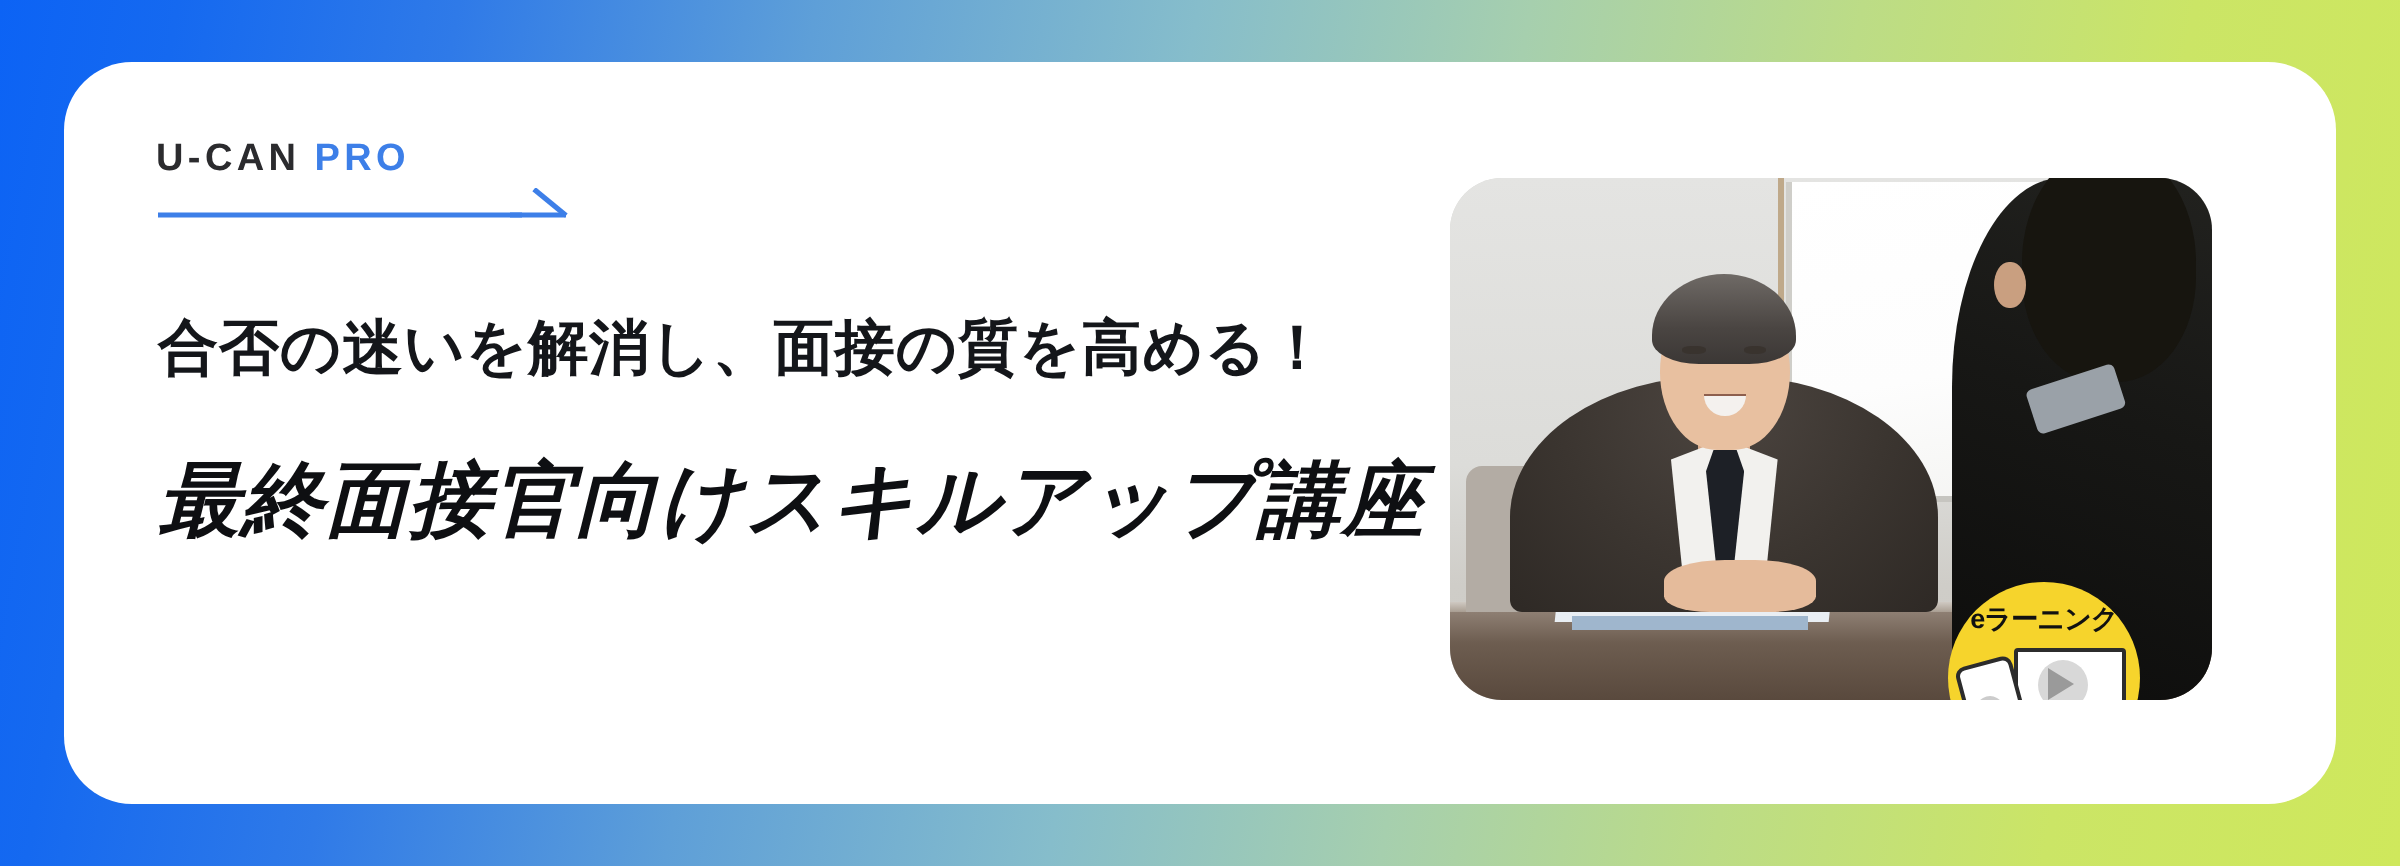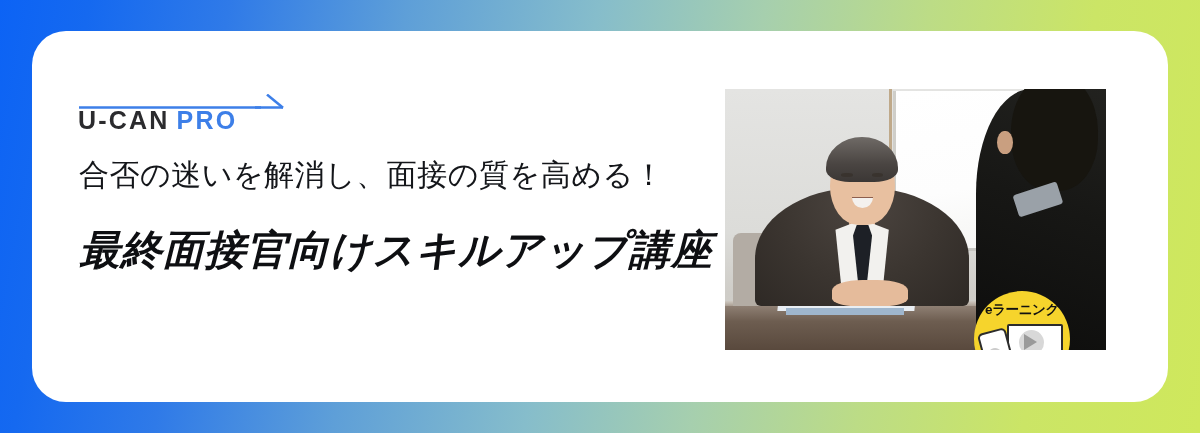--- a/index.html
+++ b/index.html
@@ -45,44 +45,43 @@
     position: absolute;
     left: 46px;
     top: 34px;
     width: 210px;
     height: 46px;
   }
   .logo-wordmark {
     position: absolute;
     left: 0;
     top: 0;
-    font-size: 25px;
+    font-size: 19px;
     font-weight: 700;
     letter-spacing: 2.2px;
     line-height: 30px;
     white-space: nowrap;
-    margin-top: 40px;
   }
   .logo-ucan { color: #2b2b2e; }
   .logo-pro  { color: #3d7fe8; margin-left: 7px; }
   .logo-arrow {
     position: absolute;
     left: 1px;
     top: 29px;
     width: 205px;
     height: 17px;
   }
 
   
   .headline-sub {
     position: absolute;
     left: 47px;
     top: 124px;
     font-size: 30px;
-    font-weight: 400;
+    font-weight: 700;
     color: #14161a;
     letter-spacing: 0.5px;
     white-space: nowrap;
     line-height: 40px;
   }
   .headline-main {
     position: absolute;
     left: 47px;
     top: 192px;
     font-size: 41px;
@@ -96,20 +95,21 @@
 
   
   .photo {
     position: absolute;
     left: 693px;
     top: 58px;
     width: 381px;
     height: 261px;
     overflow: hidden;
     background: #d8d8d4;
+    border-radius: 26px;
   }
   .photo-scene { position: absolute; inset: 0; }
 
   
   .ph-wall {
     position: absolute; left: 0; top: 0; width: 100%; height: 100%;
     background: linear-gradient(180deg, #e4e4e2 0%, #dcdcd9 55%, #cfcdc8 78%, #cdcbc6 100%);
   }
   
   .ph-window {

